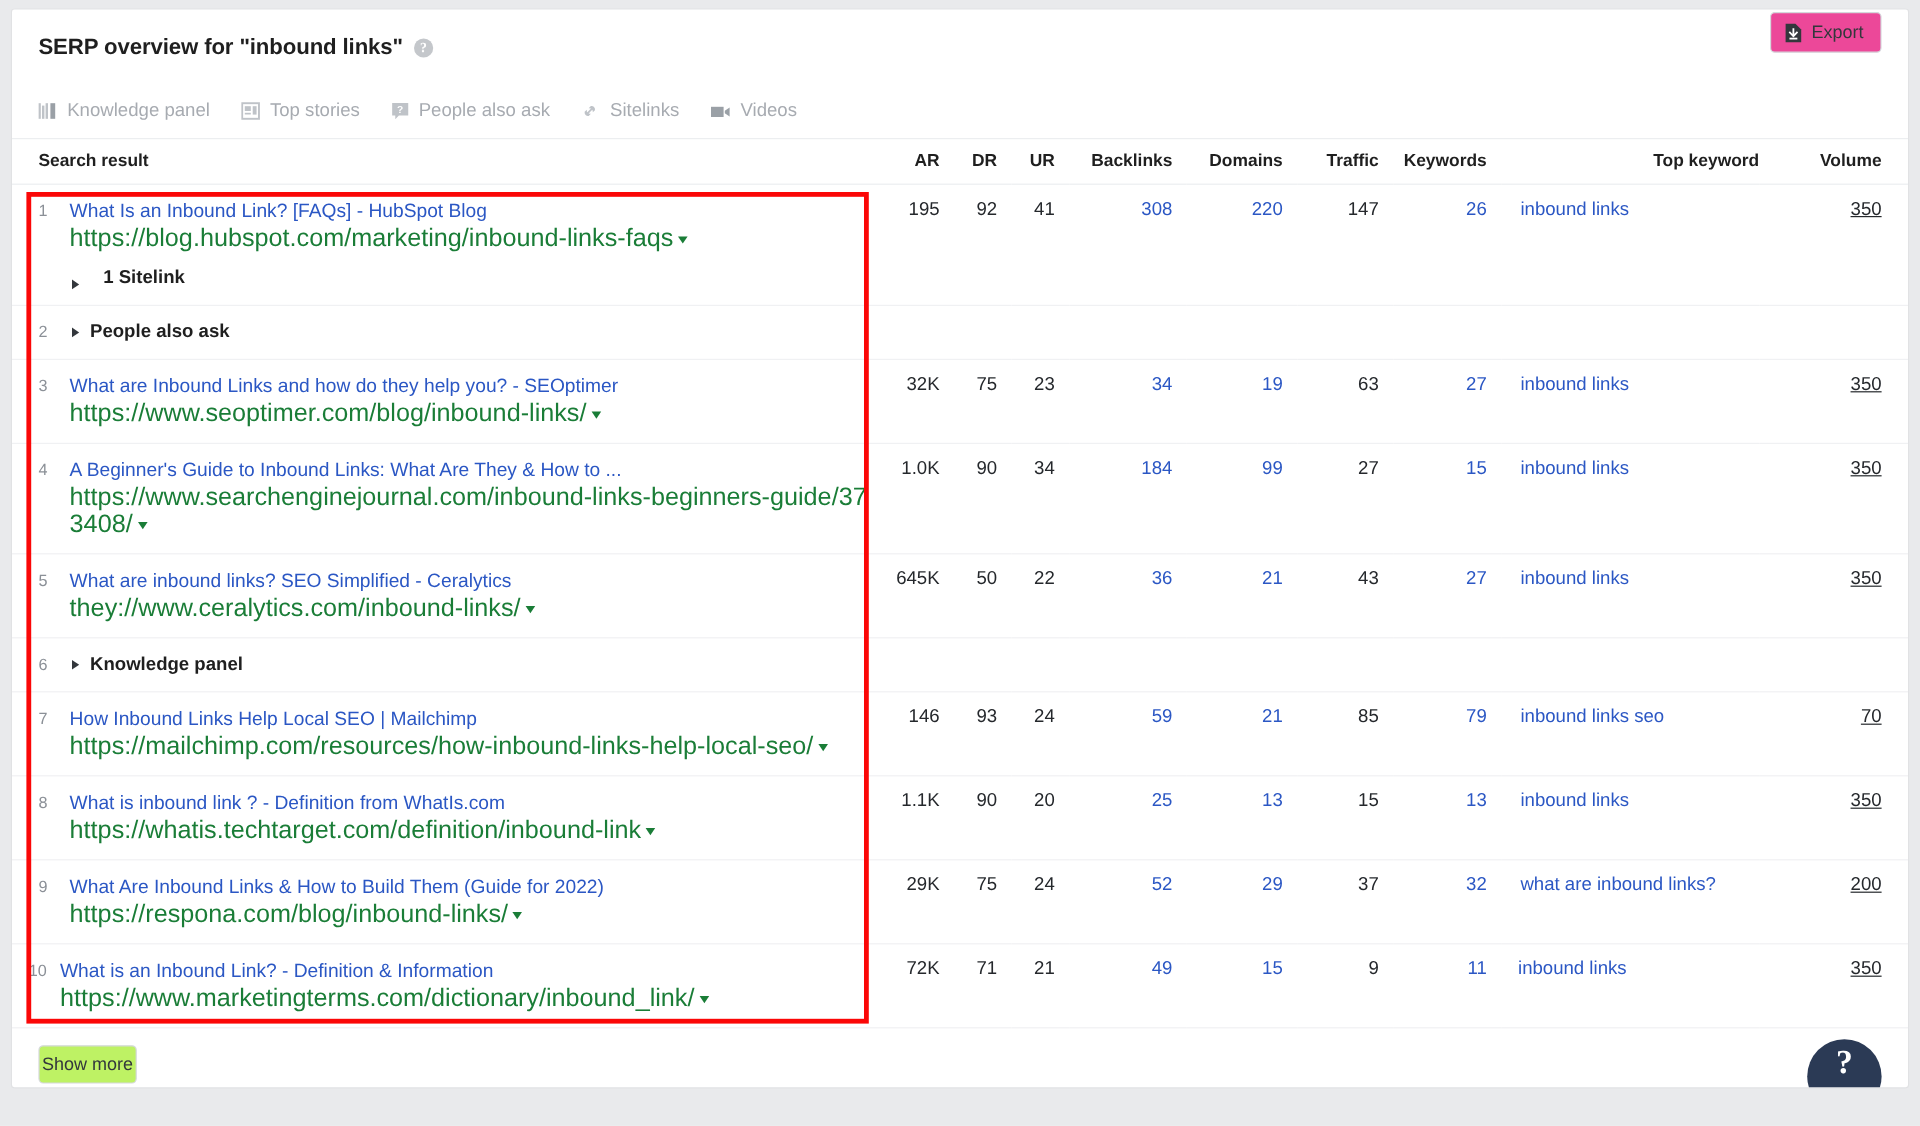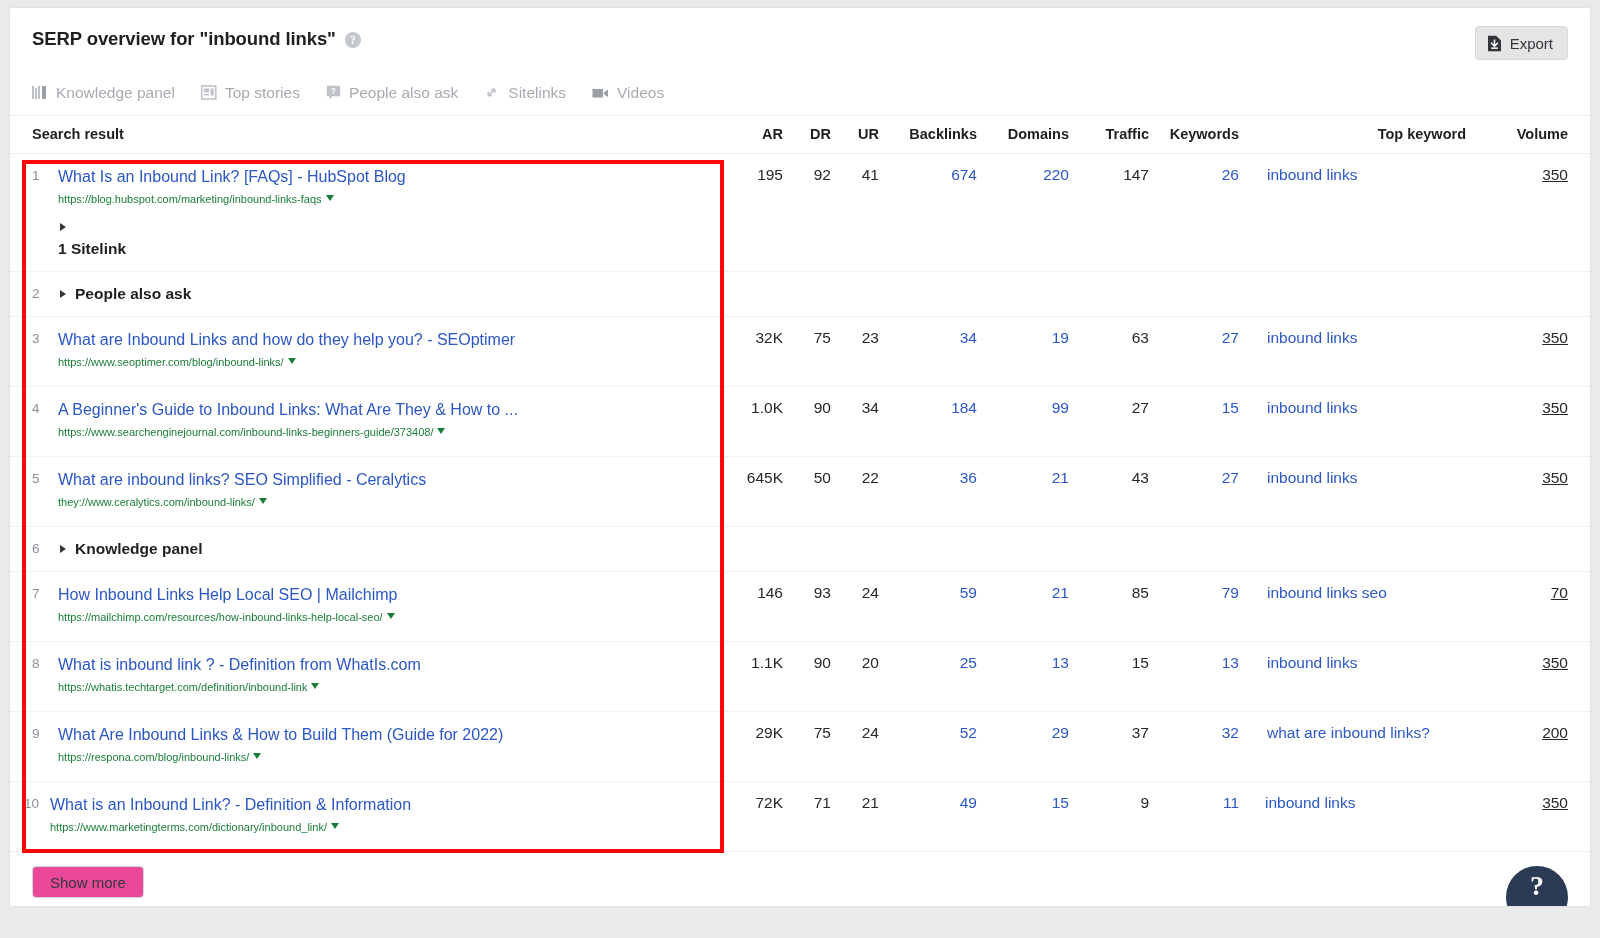--- a/index.html
+++ b/index.html
@@ -39,24 +39,24 @@
   }
   .help-icon {
     width: 16px; height: 16px; border-radius: 50%;
     background: #c4c7cb; color: #ffffff;
     font-size: 11.5px; font-weight: bold;
     display: flex; align-items: center; justify-content: center;
     font-family: "Liberation Serif", serif;
     margin-top: 1px;
   }
   .export-btn {
-    position: absolute; right: 22px; top: 18px;
+    position: absolute; right: 22px; top: 2px;
     height: 34px; padding: 0 14px 0 11px;
     display: flex; align-items: center; gap: 8px;
-    background: #e5e5e5; border: 1px solid #d5d8dc;
+    background: #ec4899; border: 1px solid #d5d8dc;
     border-radius: 4px; cursor: pointer;
     font-size: 15px; color: #33373c;
   }
   .export-ico { width: 15px; height: 17px; display:block; }
 
   
   .features {
     display: flex; align-items: center; gap: 0px;
     padding: 0 22px; height: 46px;
     border-bottom: 1px solid #eceef0;
@@ -99,38 +99,37 @@
     padding-top: 2px;
   }
   .res-body { flex: 1 1 auto; min-width: 0; }
   .res-title {
     display: inline-block;
     color: #2b57c4; font-size: 16px; line-height: 21px;
     text-decoration: none; cursor: pointer;
   }
   .res-url {
     display: block;
-    color: #1a7d37; font-size: 11px; line-height: 22px;
+    color: #1a7d37; font-size: 21px; line-height: 22px;
     margin-top: 1px;
     cursor: pointer; word-break: break-all;
   }
   .caret-dn {
     display: inline-block; margin-left: 4px;
     border-left: 4.5px solid transparent;
     border-right: 4.5px solid transparent;
     border-top: 6px solid #1a7d37;
     vertical-align: 2px;
     cursor: pointer;
   }
   .feature-line {
-    display: flex; align-items: flex-start; gap: 9px;
+    display: flex; align-items: flex-end; gap: 20px;
     margin-top: 13px;
     font-size: 15.5px; font-weight: bold; color: #1f1f1f;
     cursor: pointer;
-    flex-direction: column;
   }
   .feature-row-line {
     display: flex; align-items: center; gap: 9px;
     font-size: 15.5px; font-weight: bold; color: #1f1f1f;
     cursor: pointer; padding-top: 1px;
   }
   .caret-rt {
     display: inline-block;
     border-top: 4.5px solid transparent;
     border-bottom: 4.5px solid transparent;
@@ -150,22 +149,22 @@
     left: 12px; top: 152px;
     width: 702px; height: 693px;
     border: 4px solid #fb0707;
     pointer-events: none;
     z-index: 20;
   }
 
   
   .showmore-wrap { padding: 14px 0 0 22px; }
   .showmore {
-    height: 32px; padding: 0 17px;
-    background: #ec4899; border: 1px solid #d5d8dc;
+    height: 32px; padding: 0 2px;
+    background: #bef264; border: 1px solid #d5d8dc;
     border-radius: 4px; cursor: pointer;
     font-size: 15px; color: #33373c;
   }
 
   
   .fab {
     position: absolute;
     right: 22px; bottom: -22px;
     width: 62px; height: 62px; border-radius: 50%;
     background: #2b3a55;
@@ -287,21 +286,21 @@
                 <span class="res-rank">1</span>
                 <div class="res-body"><a class="res-title">What Is an Inbound Link? [FAQs] - HubSpot Blog</a><span class="res-url"><span>https://blog.hubspot.com/marketing/inbound-links-faqs</span><span class="caret-dn"></span></span><div class="feature-line">
                     <span class="caret-rt"></span>
                     <span>1 Sitelink</span>
                   </div></div>
               </div>
             </td>
             <td class="cell-num"><span class="plain">195</span></td>
             <td class="cell-num"><span class="plain">92</span></td>
             <td class="cell-num"><span class="plain">41</span></td>
-            <td class="cell-num"><span class="lnk">674</span></td>
+            <td class="cell-num"><span class="lnk">308</span></td>
             <td class="cell-num"><span class="lnk">220</span></td>
             <td class="cell-num"><span class="plain">147</span></td>
             <td class="cell-num"><span class="lnk">26</span></td>
             <td class="cell-topkw"><span class="lnk">inbound links</span></td>
             <td class="cell-vol"><span class="plain">350</span></td>
           </tr>
           <tr class="row">
             <td class="cell-result">
               <div class="res-line">
                 <span class="res-rank">2</span>

